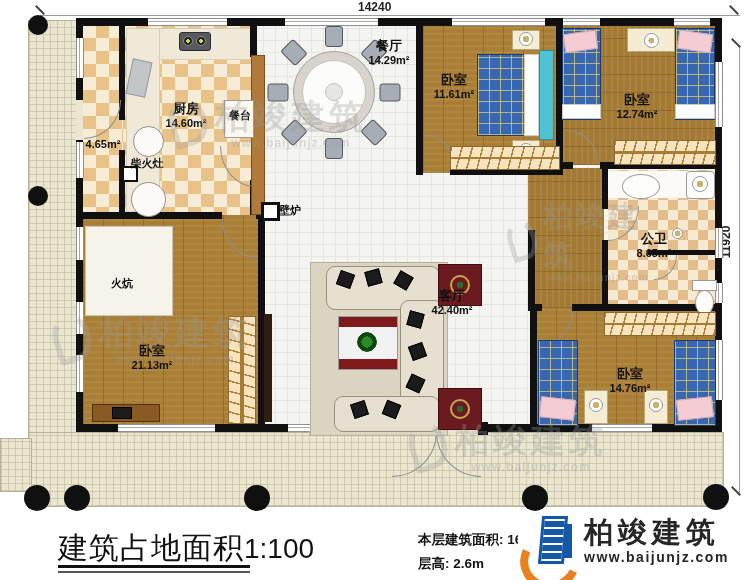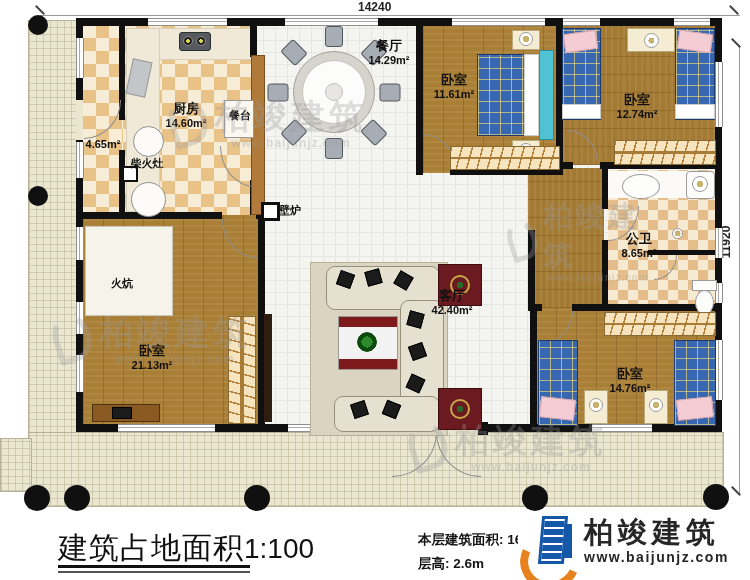--- a/index.html
+++ b/index.html
@@ -289,21 +289,21 @@
     <div class="rname">厨房</div>
     <div class="rarea">14.60m²</div>
   </div>
   <div class="lbl" style="left:103px;top:138px">
     <div class="rarea">4.65m²</div>
   </div>
   <div class="lbl" style="left:452px;top:288px">
     <div class="rname">客厅</div>
     <div class="rarea">42.40m²</div>
   </div>
-  <div class="lbl" style="left:639px;top:231px">
+  <div class="lbl" style="left:654px;top:231px">
     <div class="rname">公卫</div>
     <div class="rarea">8.65m²</div>
   </div>
   <div class="lbl" style="left:152px;top:343px">
     <div class="rname">卧室</div>
     <div class="rarea">21.13m²</div>
   </div>
   <div class="lbl" style="left:630px;top:366px">
     <div class="rname">卧室</div>
     <div class="rarea">14.76m²</div>

